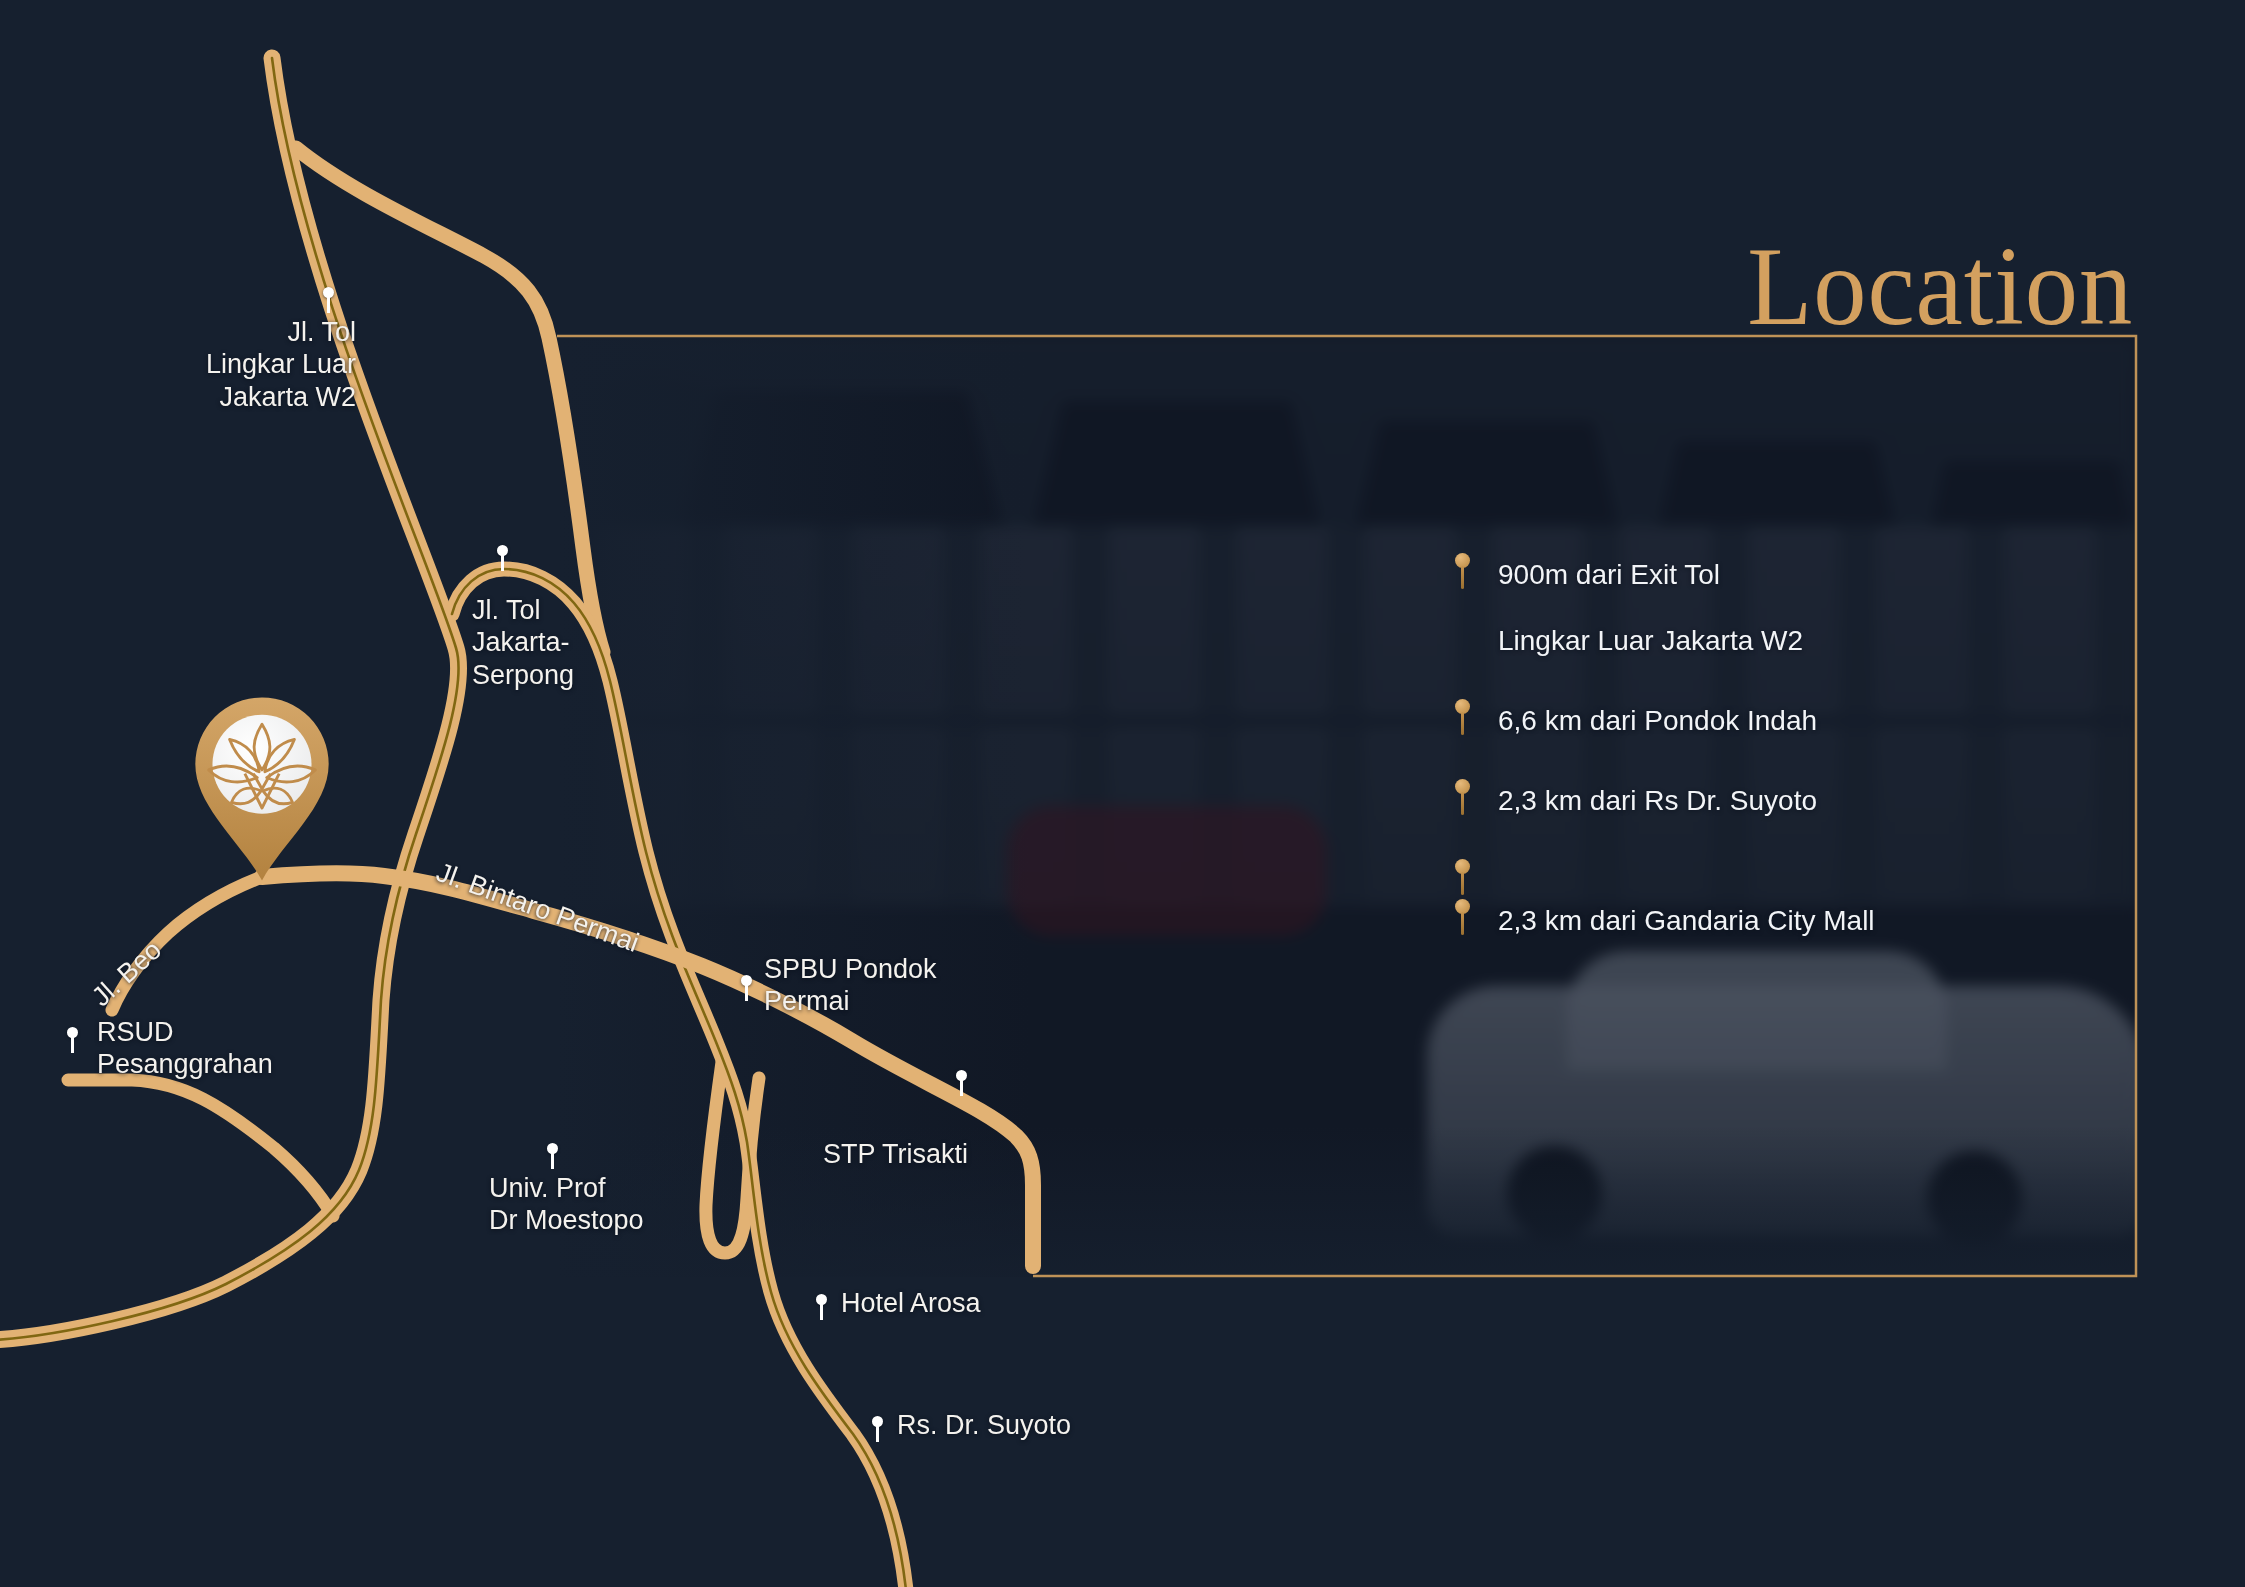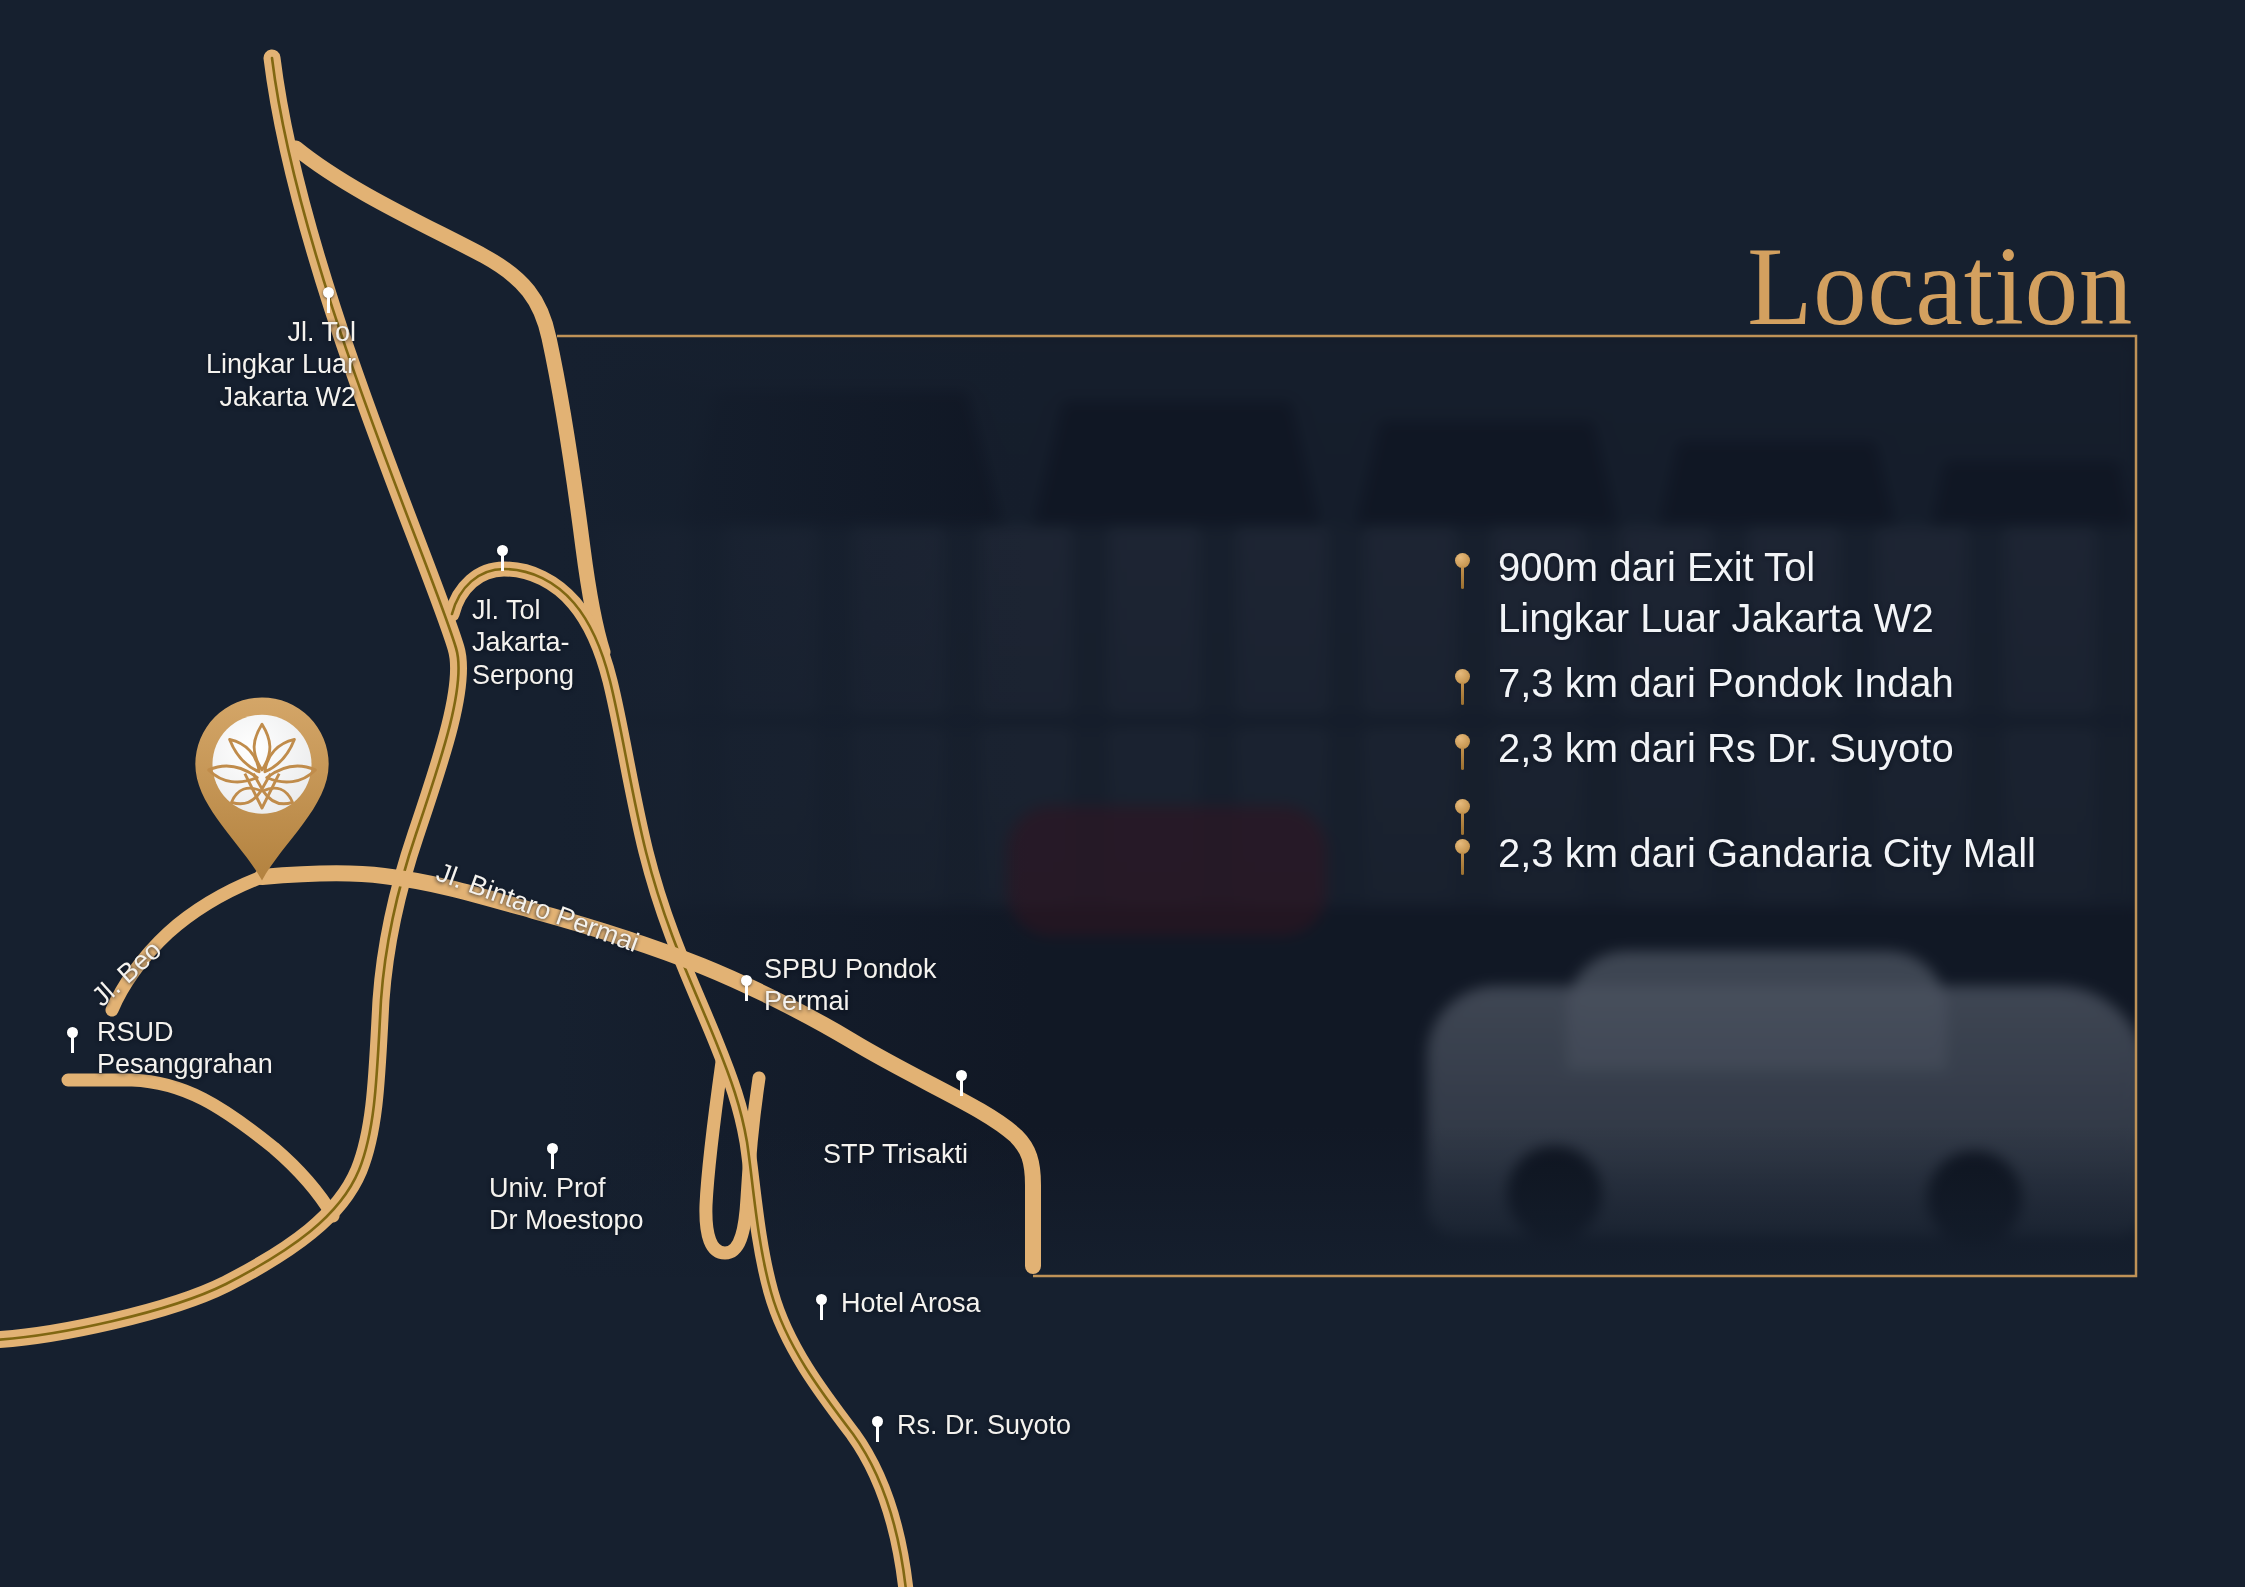--- a/index.html
+++ b/index.html
@@ -67,21 +67,21 @@
          font-size:112px;line-height:1;color:#d3a05f;letter-spacing:1px;
          transform:scaleX(.95);transform-origin:100% 50%;}
 
   
   .distances{position:absolute;left:1455px;top:542px;width:720px;}
   .dist-item{display:flex;align-items:flex-start;margin-bottom:14px;}
   .gpin{flex:0 0 auto;position:relative;width:15px;height:15px;margin-top:11px;margin-right:28px;
         border-radius:50%;background:radial-gradient(circle at 35% 30%,#e6ba7c,#b9873f);}
   .gpin::after{content:"";position:absolute;left:5.5px;top:13px;width:3.5px;height:23px;
         background:linear-gradient(180deg,#c6934d,#9a6f30);border-radius:2px;}
-  .dist-text{color:#f2f4f7;font-size:40px;line-height:51px;white-space:pre-line;
+  .dist-text{color:#f2f4f7;font-size:28px;line-height:66px;white-space:pre-line;
         text-shadow:0 1px 4px rgba(8,14,26,.7);}
 </style>
 </head>
 <body>
 
 <div class="stage">
 
   <div class="panel">
     <div class="panel-art">
       <div class="ph-base"></div>
@@ -205,21 +205,21 @@
   <div class="title">Location</div>
 
   <div class="distances">
     <div class="dist-item">
       <span class="gpin"></span>
       <span class="dist-text">900m dari Exit Tol
 Lingkar Luar Jakarta W2</span>
     </div>
     <div class="dist-item">
       <span class="gpin"></span>
-      <span class="dist-text">7,3 km dari Pondok Indah</span>
+      <span class="dist-text">6,6 km dari Pondok Indah</span>
     </div>
     <div class="dist-item">
       <span class="gpin"></span>
       <span class="dist-text">2,3 km dari Rs Dr. Suyoto</span>
     </div>
     <div class="dist-item">
       <span class="gpin"></span>
     </div>
     <div class="dist-item">
       <span class="gpin"></span>

